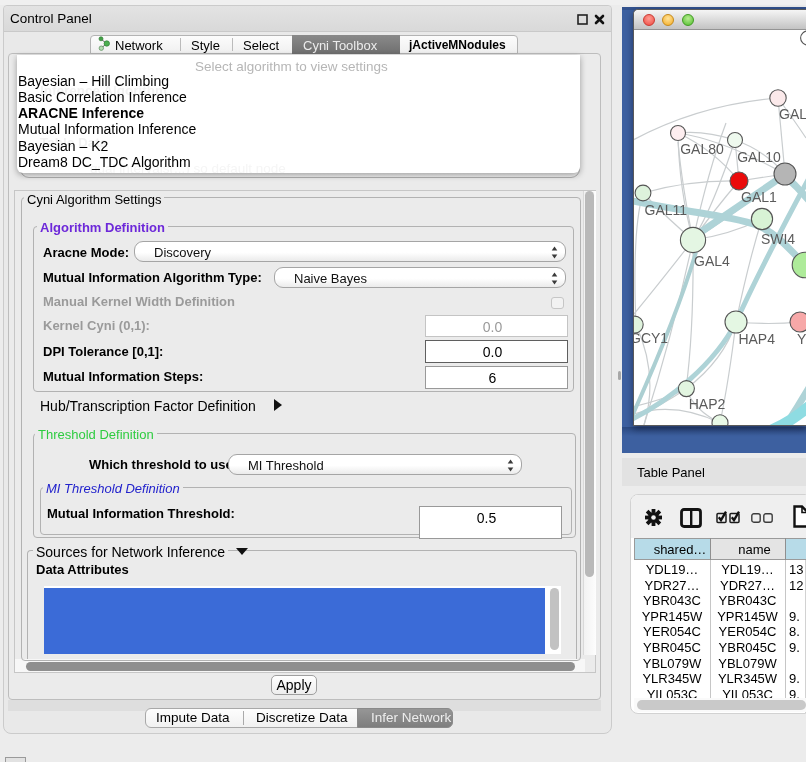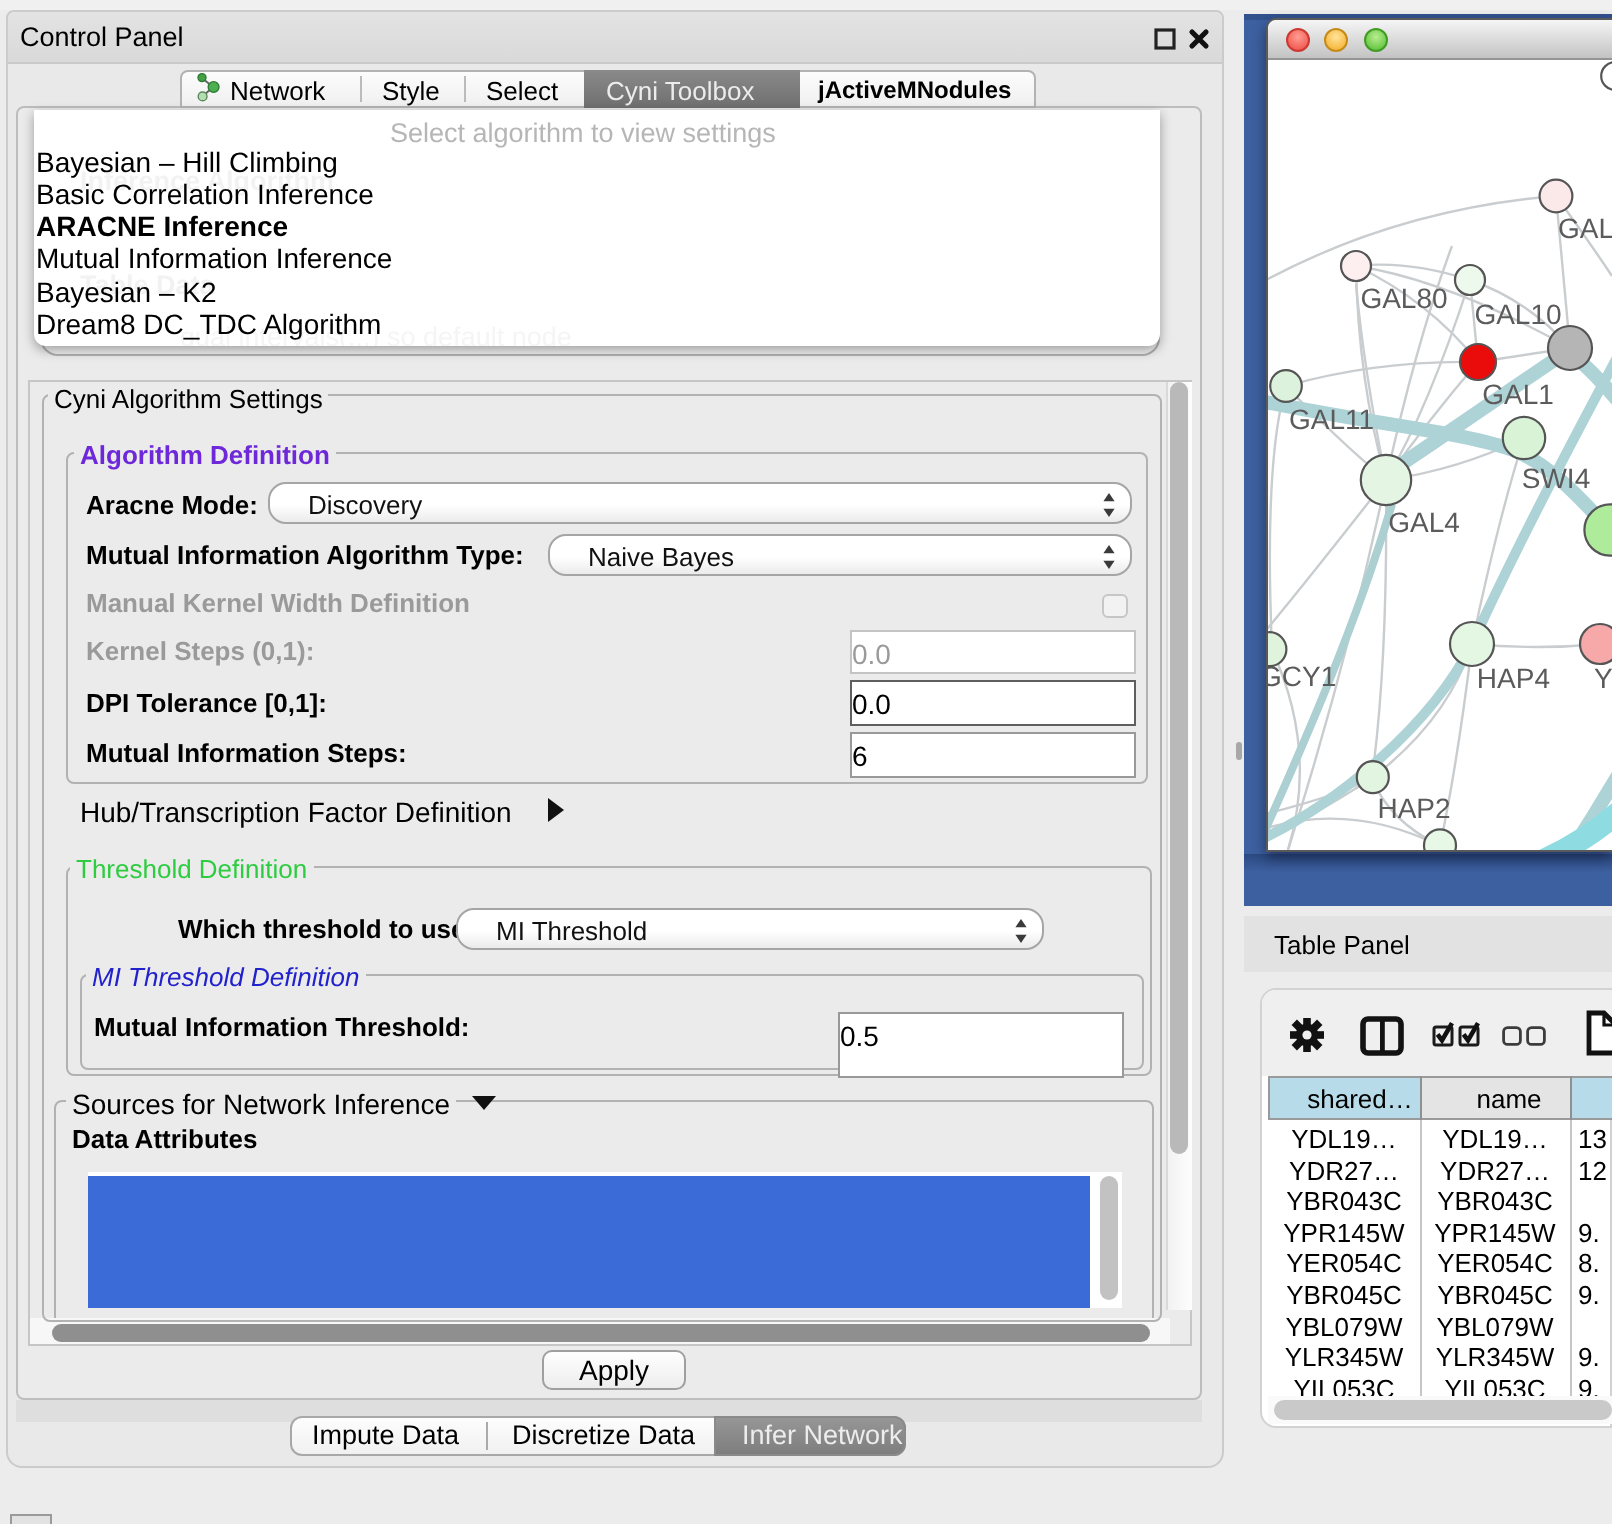--- a/index.html
+++ b/index.html
@@ -2,21 +2,21 @@
 <html><head><meta charset="utf-8">
 <style>
   html,body{margin:0;padding:0;}
   body{width:806px;height:762px;position:relative;overflow:hidden;
        font-family:"Liberation Sans",sans-serif;background:#ececec;}
   .abs{position:absolute;}
   .lbl{position:absolute;font-size:13px;color:#000000;white-space:nowrap;}
   .b{font-weight:bold;}
   .gray{color:#9a9a9a;}
   .field{position:absolute;background:#fff;border:1px solid #9a9a9a;
-         font-size:14px;text-align:left;white-space:nowrap;}
+         font-size:14px;text-align:center;white-space:nowrap;}
   .combo{position:absolute;background:linear-gradient(#ffffff 55%,#ebebeb);
          border:1px solid #a5a5a5;border-radius:9px;font-size:13px;color:#111;}
   .combo .tx{position:absolute;left:19px;top:3px;}
   .arr{position:absolute;right:7px;top:4px;width:7px;}
   .gbox{position:absolute;border:1px solid #b2b2b2;border-radius:4px;}
 </style></head>
 <body>
 
 <div class="abs" style="left:0;top:0;width:806px;height:5px;background:#f0f0f0;"></div>
 
@@ -85,21 +85,21 @@
   <span class="tx">Naive Bayes</span>
   <svg class="arr" width="7" height="13" viewBox="0 0 7 13">
       <path d="M3.5 0.5 L6.3 4.6 H0.7 Z" fill="#3a3a3a"></path>
       <path d="M3.5 12.5 L0.7 8.4 H6.3 Z" fill="#3a3a3a"></path>
     </svg>
 </div>
 
 <div class="lbl b gray" style="left:43px;top:294px;">Manual Kernel Width Definition</div>
 <div class="abs" style="left:551px;top:297px;width:13px;height:12px;background:#f2f2f2;border:1px solid #c6c6c6;border-radius:3px;box-sizing:border-box;"></div>
 
-<div class="lbl b gray" style="left:43px;top:318px;">Kernel Steps (0,1):</div>
+<div class="lbl b gray" style="left:43px;top:318px;">Kernel Cyni (0,1):</div>
 <div class="field" style="left:425px;top:315px;width:143px;height:22px;border-color:#c4c4c4;color:#9a9a9a;line-height:22px;padding-right:8px;box-sizing:border-box;">0.0</div>
 
 <div class="lbl b" style="left:43px;top:344px;">DPI Tolerance [0,1]:</div>
 <div class="field" style="left:425px;top:340px;width:143px;height:23px;border-color:#5f5f5f;color:#000;line-height:23px;padding-right:8px;box-sizing:border-box;">0.0</div>
 
 <div class="lbl b" style="left:43px;top:369px;">Mutual Information Steps:</div>
 <div class="field" style="left:425px;top:366px;width:143px;height:23px;border-color:#999;color:#000;line-height:23px;padding-right:8px;box-sizing:border-box;">6</div>
 
 <div class="lbl" style="left:40px;top:398px;font-size:14px;">Hub/Transcription Factor Definition</div>
 <svg class="abs" style="left:273px;top:399px;" width="10" height="12" viewBox="0 0 10 12">
@@ -128,21 +128,21 @@
 <svg class="abs" style="left:236px;top:547px;" width="12" height="9" viewBox="0 0 12 9">
     <path d="M0 1 L12 1 L6 8 Z" fill="#111"></path>
   </svg>
 <div class="lbl b" style="left:36px;top:562px;">Data Attributes</div>
 
 <div class="abs" style="left:44px;top:586px;width:517px;height:68px;background:#fff;overflow:hidden;">
   <div class="abs" style="left:0;top:2px;width:501px;height:70px;background:#3b6bd7;"></div>
   <div class="abs" style="left:506px;top:2px;width:9px;height:62px;background:#c2c2c2;border-radius:5px;"></div>
 </div>
 
-<div class="abs" style="left:271px;top:675px;width:72px;height:20px;background:linear-gradient(#fff,#ededed);
+<div class="abs" style="left:271px;top:675px;width:46px;height:20px;background:linear-gradient(#fff,#ededed);
      border:1px solid #9f9f9f;border-radius:5px;box-sizing:border-box;text-align:center;font-size:14px;line-height:18px;">Apply</div>
 
 <div class="abs" style="left:145px;top:708px;width:308px;height:20px;background:linear-gradient(#fdfdfd,#f1f1f1);
      border:1px solid #a8a8a8;border-radius:6px;box-sizing:border-box;"></div>
 <div class="abs" style="left:357px;top:708px;width:96px;height:20px;background:linear-gradient(#969696,#7e7e7e);border-radius:0 6px 6px 0;border:1px solid #8a8a8a;box-sizing:border-box;"></div>
 <div class="lbl" style="left:156px;top:710px;font-size:13.5px;">Impute Data</div>
 <div class="abs" style="left:243px;top:711px;width:1px;height:14px;background:#aaa;"></div>
 <div class="lbl" style="left:256px;top:710px;font-size:13.5px;">Discretize Data</div>
 <div class="lbl" style="left:371px;top:710px;color:#ededed;font-size:13.5px;">Infer Network</div>
 

